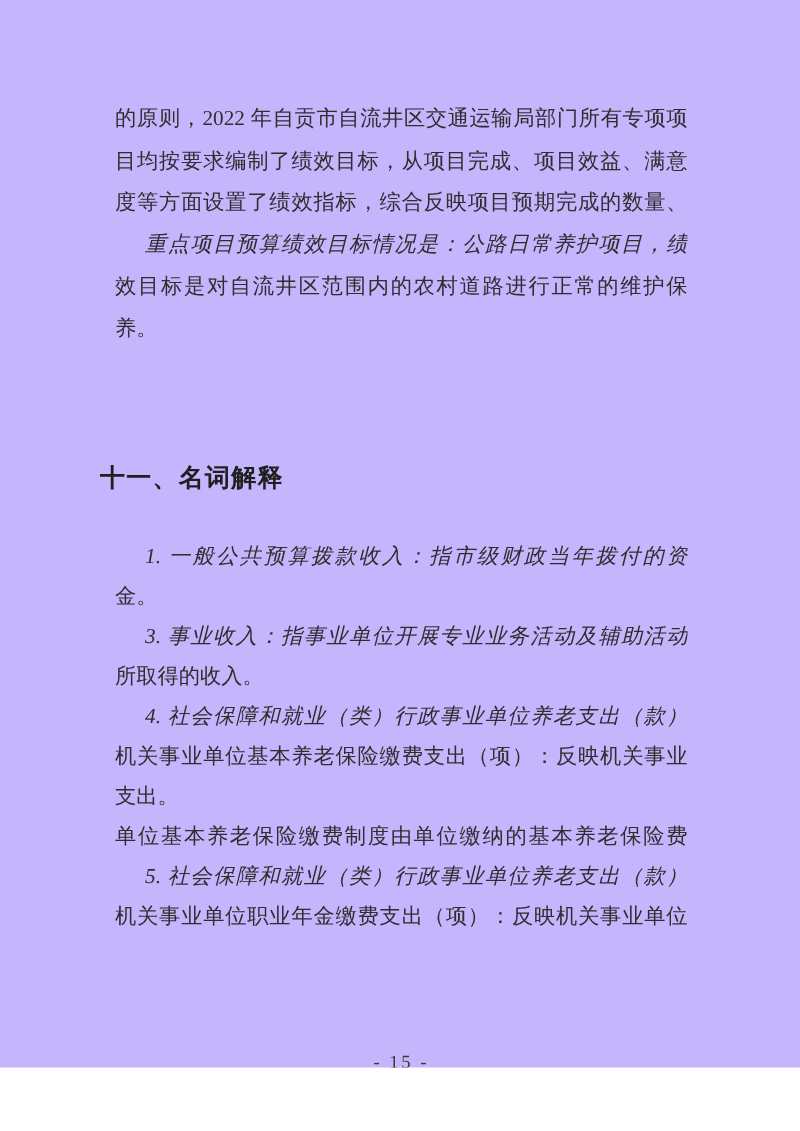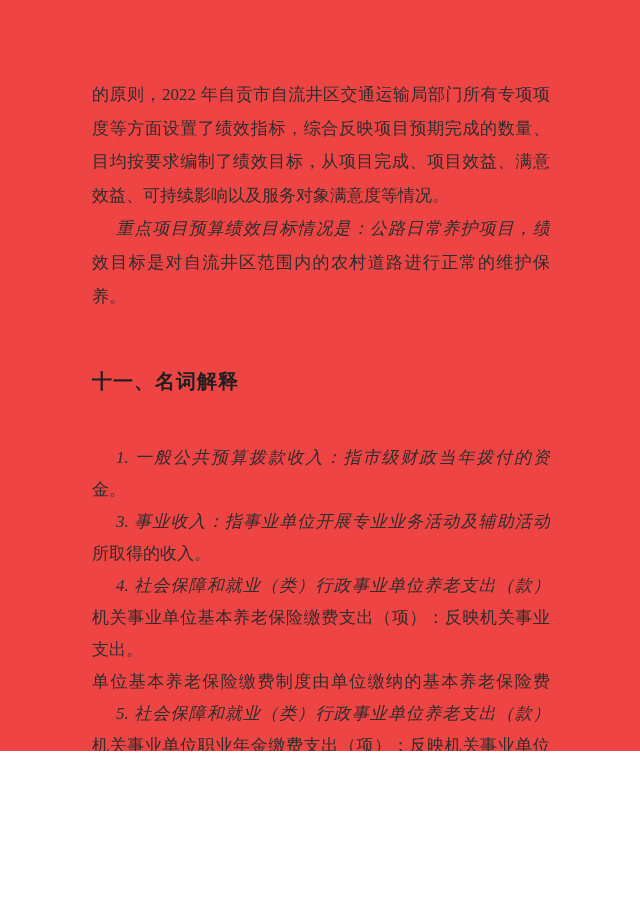--- a/index.html
+++ b/index.html
@@ -1,50 +1,50 @@
 <!DOCTYPE html>
 <html><head>
 <meta charset="utf-8">
 <style>
   html, body { margin: 0; padding: 0; }
   .page {
     position: relative;
     width: 640px;
-    height: 751px;
-    background: #ef4444;
+    height: 854px;
+    background: #c4b5fd;
     color: #2e2e2e;
     font-family: "Liberation Serif", "DejaVu Serif", serif;
     overflow: hidden;
   }
   .flow {
     position: absolute;
     left: 92px;
     width: 458px;
     font-size: 17px;
   }
   #paras { top: 78px; }
   #paras .ln { line-height: 33.6px; height: 33.6px; }
-  #items { top: 442px; }
+  #items { top: 429px; }
   #items .ln { line-height: 32px; height: 32px; }
   .ln {
     overflow: hidden;
     text-align: justify;
     text-justify: inter-character;
     white-space: normal;
   }
   .ln.fill { text-align-last: justify; }
   .ln.end  { text-align-last: left; }
   .ln.ind  { text-indent: 24px; font-style: italic; }
   .heading {
     position: absolute;
-    left: 92px;
+    left: 80px;
     top: 369px;
     height: 28px;
     line-height: 28px;
-    font-family: Liberation Mono, monospace;
+    font-family: Liberation Sans, sans-serif;
     font-weight: 700;
     font-size: 20px;
     color: #1f1f1f;
     letter-spacing: 1px;
   }
   .pagenum {
     position: absolute;
     left: 92px;
     width: 458px;
     top: 840px;
@@ -57,23 +57,22 @@
   }
 </style>
 </head>
 <body>
 
 <div class="page">
 
   <div class="flow" id="paras">
     <div>
       <div class="ln fill">的原则，2022 年自贡市自流井区交通运输局部门所有专项项</div>
+      <div class="ln fill">目均按要求编制了绩效目标，从项目完成、项目效益、满意</div>
       <div class="ln fill">度等方面设置了绩效指标，综合反映项目预期完成的数量、</div>
-      <div class="ln fill">目均按要求编制了绩效目标，从项目完成、项目效益、满意</div>
-      <div class="ln end">效益、可持续影响以及服务对象满意度等情况。</div>
     </div>
     <div>
       <div class="ln fill ind">重点项目预算绩效目标情况是：公路日常养护项目，绩</div>
       <div class="ln fill">效目标是对自流井区范围内的农村道路进行正常的维护保</div>
       <div class="ln end">养。</div>
     </div>
   </div>
 
   <div class="heading">十一、名词解释</div>
 

